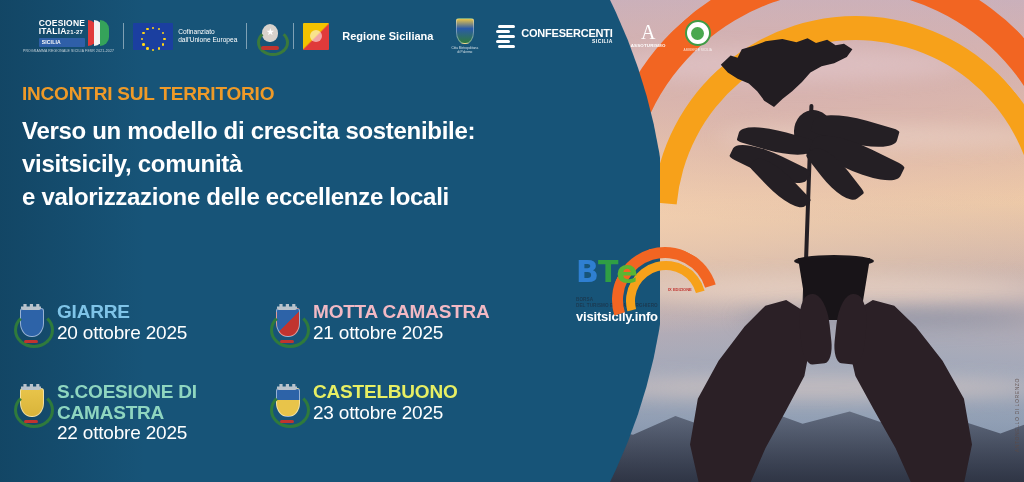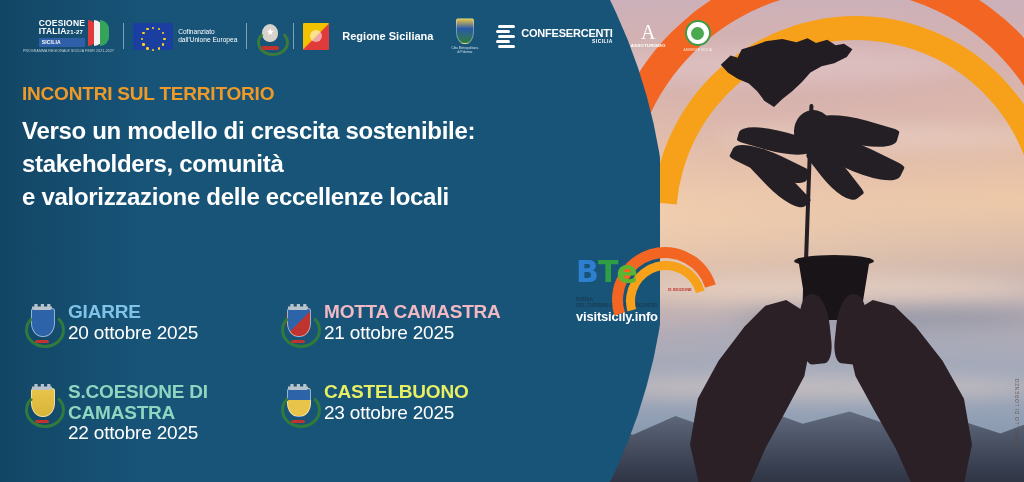--- a/index.html
+++ b/index.html
@@ -168,21 +168,21 @@
     line-height:1.1;margin:0 0 9px 0;
     font-family:"Liberation Sans", sans-serif;
   }
   .subline{
     font-size:24px;font-weight:bold;color:#fff;line-height:1.38;margin:0;
     letter-spacing:-.3px;
   }
   .subline div{white-space:nowrap;}
 
   
-  .events{position:absolute;left:25px;top:300px;width:560px;}
+  .events{position:absolute;left:14px;top:300px;width:560px;}
   .event-row{display:flex;}
   .event{display:flex;align-items:flex-start;gap:9px;height:80px;}
   .ev-a{width:256px;}
   .ev-b{width:300px;}
   .crest{width:34px;height:40px;flex:0 0 34px;position:relative;margin-top:3px;}
   .crest-body{position:absolute;left:6px;top:5px;width:22px;height:27px;border-radius:3px 3px 48% 48%;
     border:1px solid rgba(255,255,255,.5);}
   .crest-crown{position:absolute;left:7px;top:1px;width:20px;height:6px;
     background:#b9c3cc;border-radius:2px;
     clip-path:polygon(0% 100%,0% 40%,12% 40%,12% 0%,28% 0%,28% 40%,44% 40%,44% 0%,60% 0%,60% 40%,76% 40%,76% 0%,92% 0%,92% 40%,100% 40%,100% 100%);}
@@ -365,21 +365,21 @@
         <div class="gl-t">AMBIENTE SICILIA</div>
       </div>
     </div>
 
   </div>
 
   <div class="headline">
     <div class="kicker">INCONTRI SUL TERRITORIO</div>
     <div class="subline">
       <div>Verso un modello di crescita sostenibile:</div>
-      <div>stakeholders, comunità</div>
+      <div>visitsicily, comunità</div>
       <div>e valorizzazione delle eccellenze locali</div>
     </div>
   </div>
 
   <div class="events">
     <div class="event-row">
 
       <div class="event ev-a">
         <div class="crest c-giarre">
           <div class="crest-body"></div>

